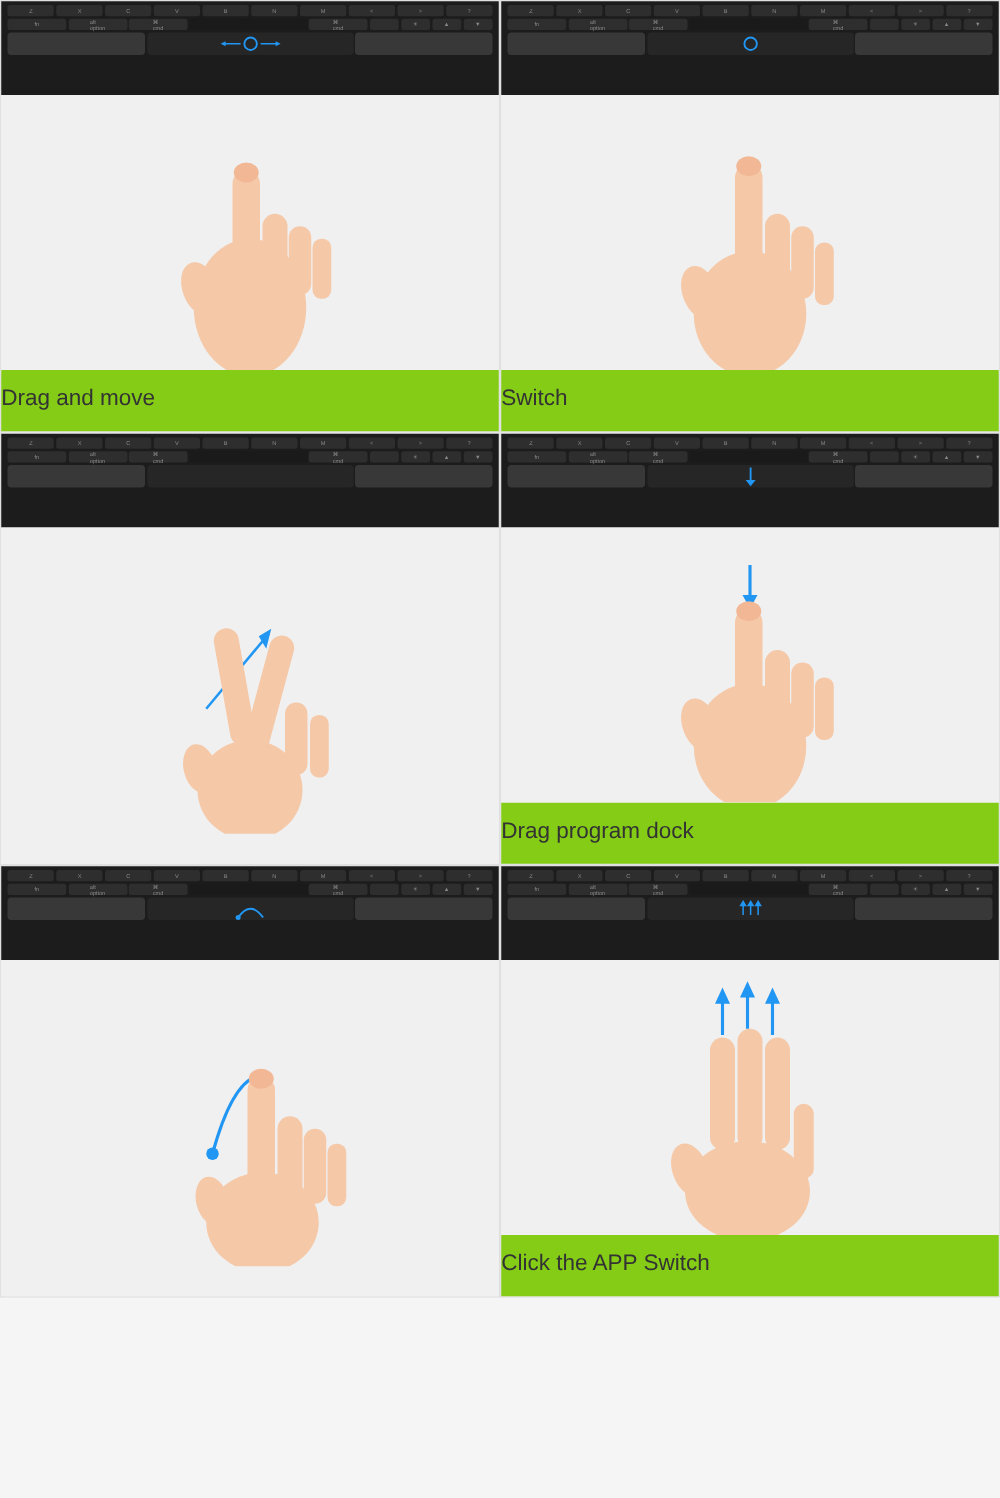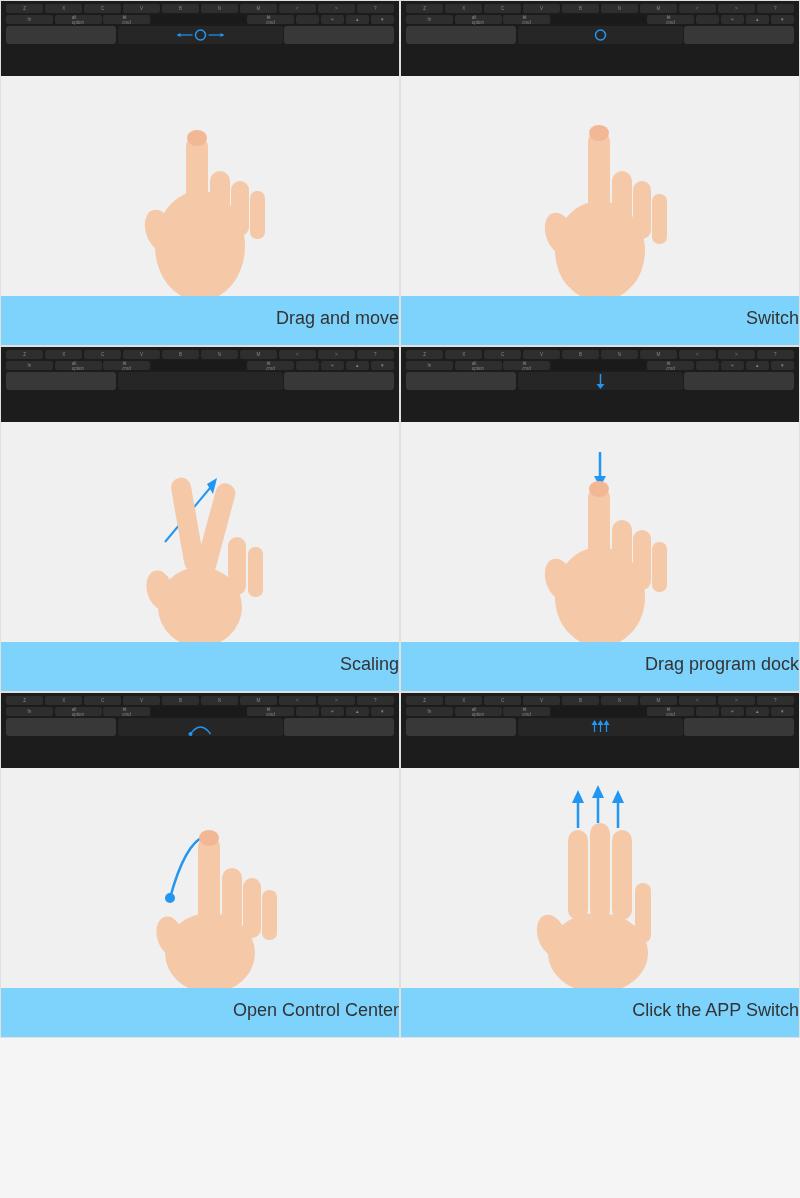--- a/index.html
+++ b/index.html
@@ -23,22 +23,22 @@
       display: flex;
       flex-direction: column;
       align-items: center;
       background: #f0f0f0;
       border: 1px solid #e0e0e0;
     }
 
     .label-area {
       width: 100%;
       padding: 12px 0 16px 0;
-      text-align: right;
-      background: #7dd3fc;
+      text-align: left;
+      background: #84cc16;
     }
 
     .label-area span {
       font-size: 18px;
       color: #333;
       font-weight: 400;
     }
 
     
     .mini-kb {
@@ -253,23 +253,20 @@
 
         <rect x="95" y="60" width="20" height="95" rx="10" fill="#f5c8a8" transform="rotate(15 105 110)"></rect>
 
         <rect x="68" y="55" width="20" height="95" rx="10" fill="#f5c8a8" transform="rotate(-10 78 105)"></rect>
 
         <rect x="118" y="115" width="18" height="58" rx="9" fill="#f5c8a8"></rect>
 
         <rect x="138" y="125" width="15" height="50" rx="7" fill="#f5c8a8"></rect>
       </svg>
     </div>
-    <div class="label-area">
-      <span>Scaling</span>
-    </div>
   </div>
 
   <div class="cell">
     <div class="mini-kb">
       <div class="mini-kb-row">
         <div class="mk">Z</div>
           <div class="mk">X</div>
           <div class="mk">C</div>
         <div class="mk">V</div>
           <div class="mk">B</div>
@@ -367,23 +364,20 @@
 
         <ellipse cx="100" cy="185" rx="45" ry="40" fill="#f5c8a8"></ellipse>
         <ellipse cx="60" cy="168" rx="13" ry="20" fill="#f5c8a8" transform="rotate(-15 60 168)"></ellipse>
 
         <rect x="88" y="68" width="22" height="90" rx="11" fill="#f5c8a8"></rect>
         <rect x="112" y="100" width="20" height="65" rx="10" fill="#f5c8a8"></rect>
         <rect x="133" y="110" width="18" height="60" rx="9" fill="#f5c8a8"></rect>
         <rect x="152" y="122" width="15" height="50" rx="7" fill="#f5c8a8"></rect>
         <ellipse cx="99" cy="70" rx="10" ry="8" fill="#f2b896"></ellipse>
       </svg>
-    </div>
-    <div class="label-area">
-      <span>Open Control Center</span>
     </div>
   </div>
 
   <div class="cell">
     <div class="mini-kb">
       <div class="mini-kb-row">
         <div class="mk">Z</div>
           <div class="mk">X</div>
           <div class="mk">C</div>
         <div class="mk">V</div>

